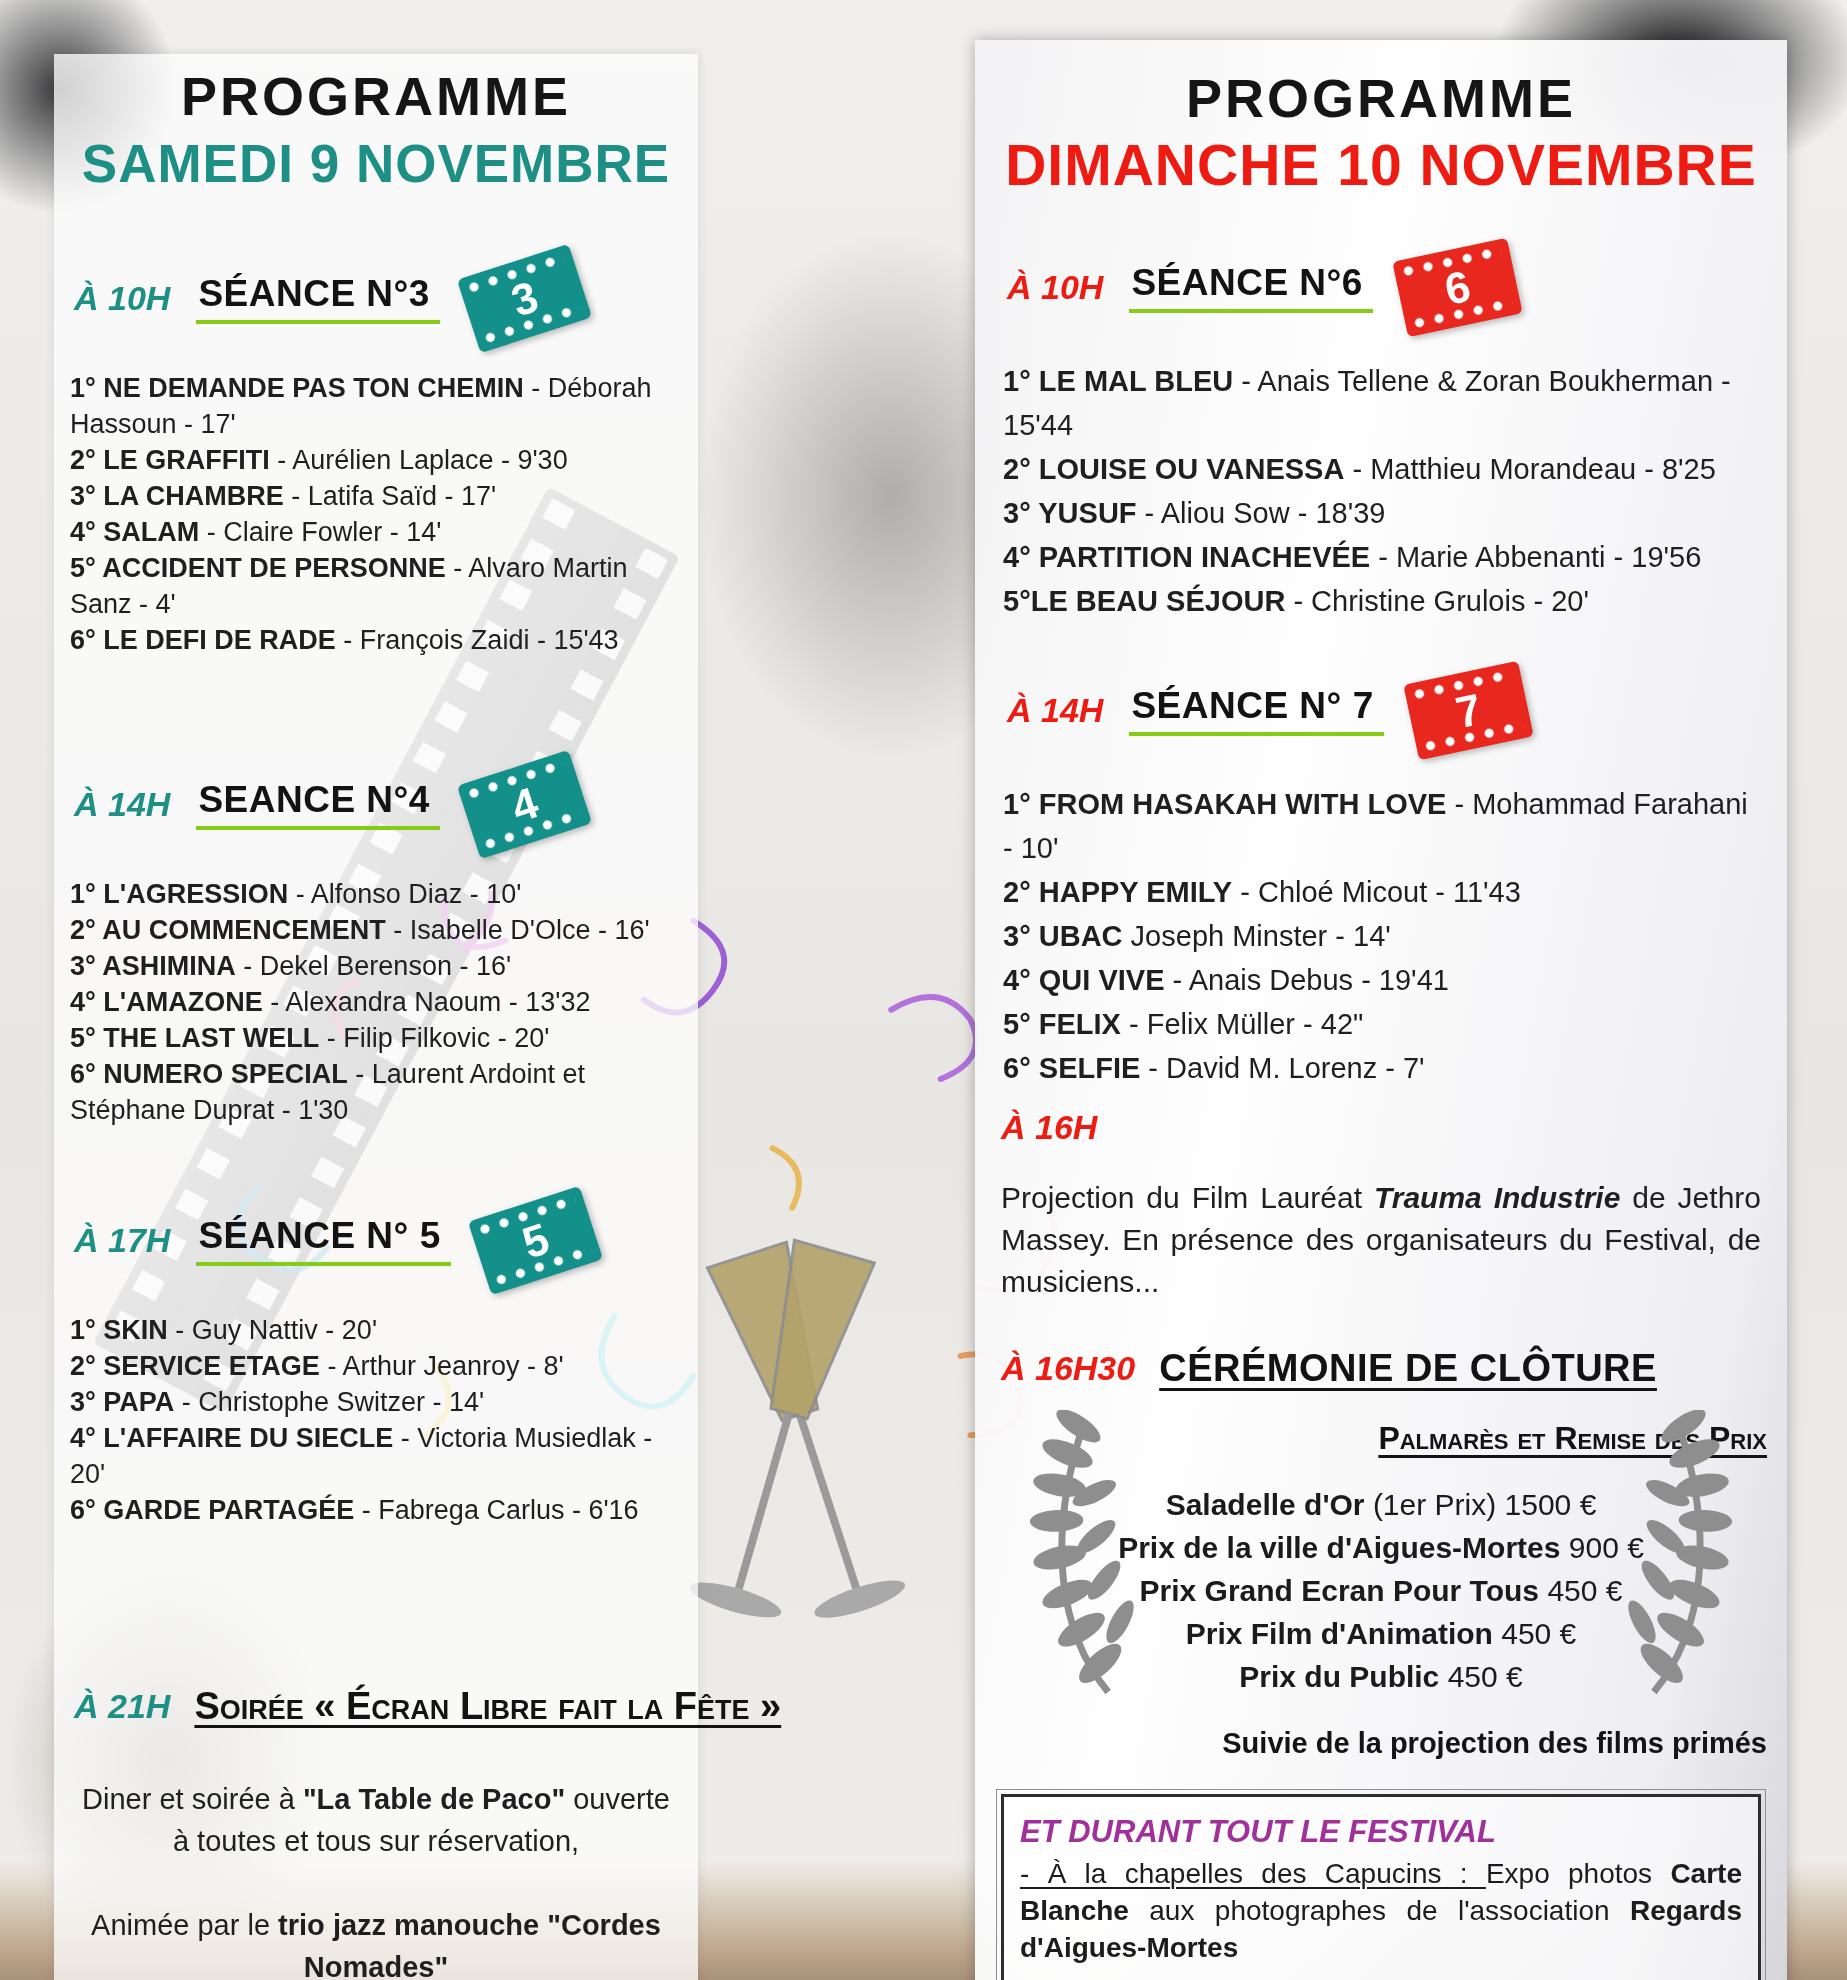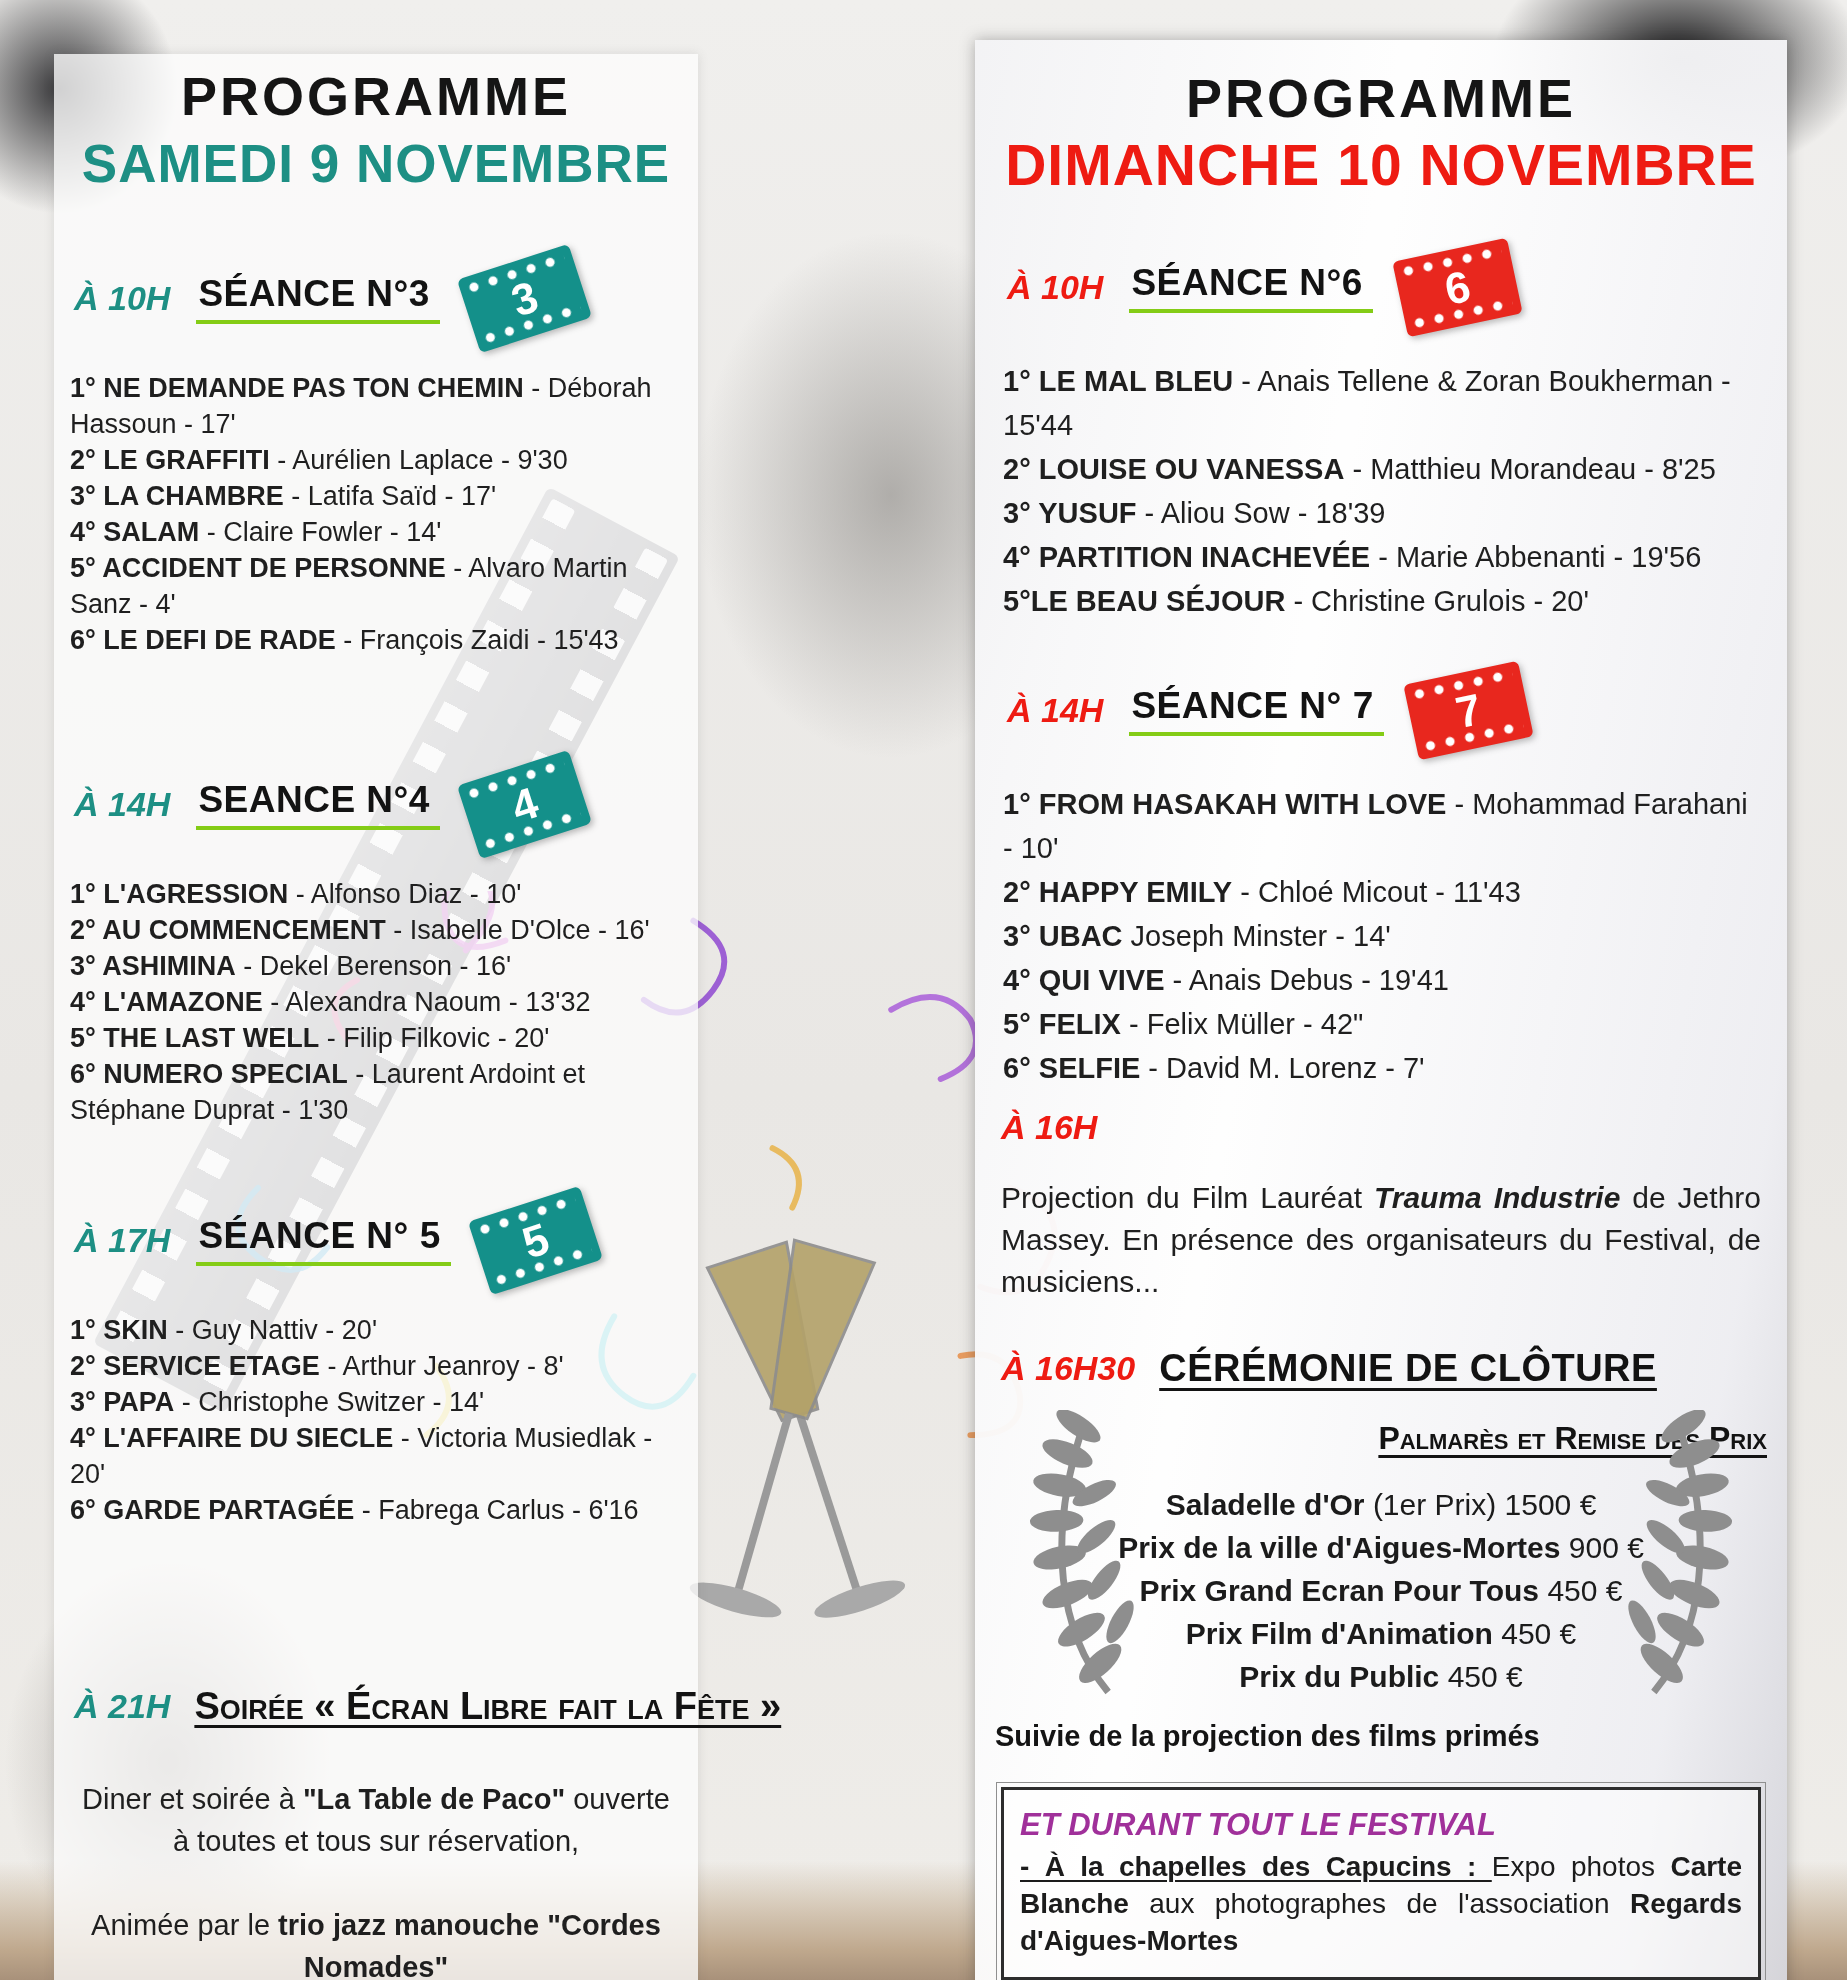--- a/index.html
+++ b/index.html
@@ -73,33 +73,33 @@
     color:#131313;text-decoration:underline;text-decoration-thickness:3px;text-underline-offset:8px;}
   .meet-para{font-size:30px;line-height:42px;text-align:justify;margin:30px 6px 0;color:#1f1f1f;}
   .cere-head{display:flex;gap:24px;align-items:center;margin:44px 0 0 6px;text-align:left;}
   .cere-title{font-size:38px;font-weight:bold;color:#131313;text-decoration:underline;
     text-decoration-thickness:3px;text-underline-offset:7px;letter-spacing:0.5px;}
   .palmares-wrap{position:relative;margin-top:30px;}
   .palmares{font-variant:small-caps;font-weight:bold;font-size:32px;color:#131313;text-align:right;
     text-decoration:underline;text-decoration-thickness:3px;text-underline-offset:6px;}
   .prizes{margin-top:26px;text-align:center;}
   .prize{font-size:30px;line-height:43px;color:#1b1b1b;}
-  .suivie{text-align:left;font-weight:bold;font-size:29px;margin-top:22px;color:#141414;}
+  .suivie{text-align:right;font-weight:bold;font-size:29px;margin-top:29px;color:#141414;}
   .laurel{position:absolute;top:-10px;width:124px;height:287px;}
   .laurel.l{left:16px;}
   .laurel.r{right:16px;transform:scaleX(-1);}
   
   .fest-box{margin:34px 6px 0;border:3px solid #2d2d2d;outline:1px solid #8f8f8f;outline-offset:4px;
     padding:14px 16px 18px;background:rgba(255,255,255,0.55);text-align:left;}
   .box-h{color:#a0309a;font-weight:bold;font-style:italic;font-size:31px;line-height:42px;}
   .box-p{font-size:28px;line-height:37px;text-align:justify;color:#1c1c1c;}
   
   .b{font-weight:bold;}
   .bi{font-weight:bold;font-style:italic;}
-  .bu{font-weight:bold;text-decoration:underline;text-decoration-thickness:2px;text-underline-offset:4px;}
+  .bu{font-weight:normal;text-decoration:underline;text-decoration-thickness:2px;text-underline-offset:4px;}
   .mt-s3{margin-top:57px;}
   .mt-s4{margin-top:99px;}
   .mt-s5{margin-top:65px;}
   .mt-party{margin-top:149px;display:flex;align-items:center;gap:24px;margin-left:12px;text-align:left;height:59px;}
   .mt-s6{margin-top:44px;}
   .mt-s7{margin-top:40px;}
 </style>
 </head>
 <body>
 

